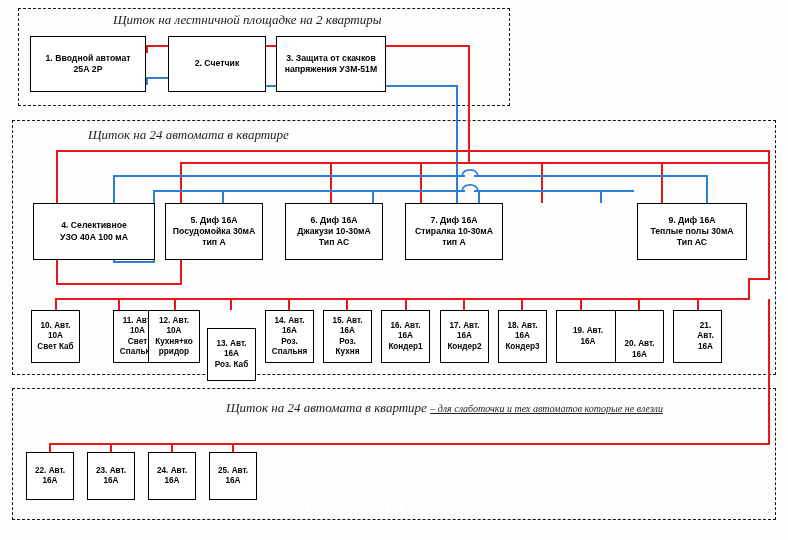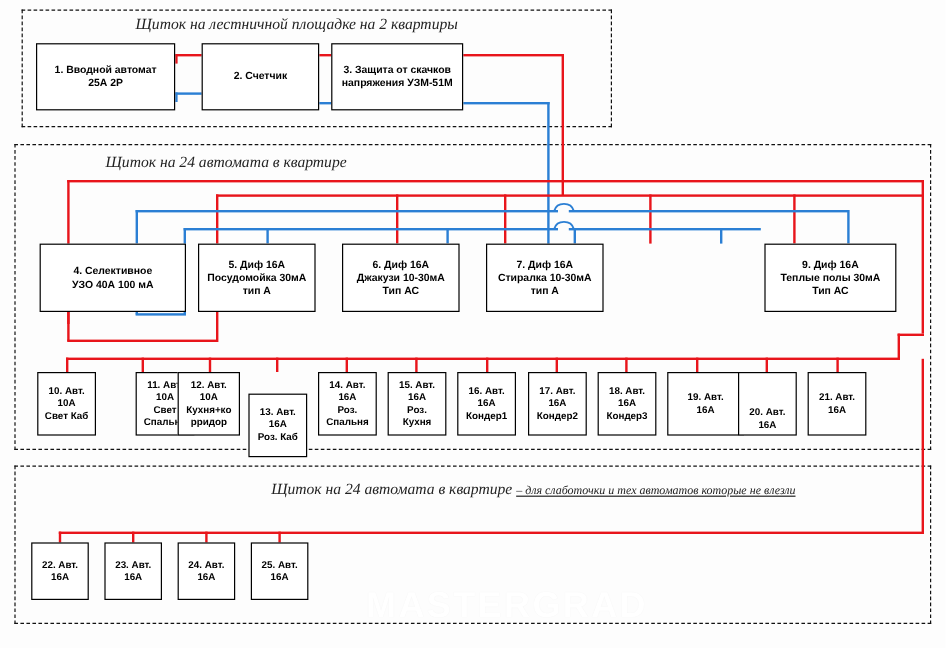--- a/index.html
+++ b/index.html
@@ -273,21 +273,21 @@
       <span>19. Авт.</span><br>
       <span>16А</span>
     </span>
   </div>
   <div class="box tiny" style="left:615px;top:310px;width:49px;height:53px;align-items:flex-end;">
     <span>
       <span>20. Авт.</span><br>
       <span>16А</span>
     </span>
   </div>
-  <div class="box tiny" style="left:673px;top:310px;width:49px;height:53px;">
+  <div class="box tiny" style="left:673px;top:310px;width:49px;height:53px;padding-left:17px;">
     <span>
       <span>21. Авт.</span><br>
       <span>16А</span>
     </span>
   </div>
 
   <div class="section" style="left:12px;top:388px;width:764px;height:132px;"></div>
   <div class="section-title" style="left:226px;top:400px;">
     <span>Щиток на 24 автомата в квартире</span>
     <span class="sub">– для слаботочки и тех автоматов которые не влезли</span>

